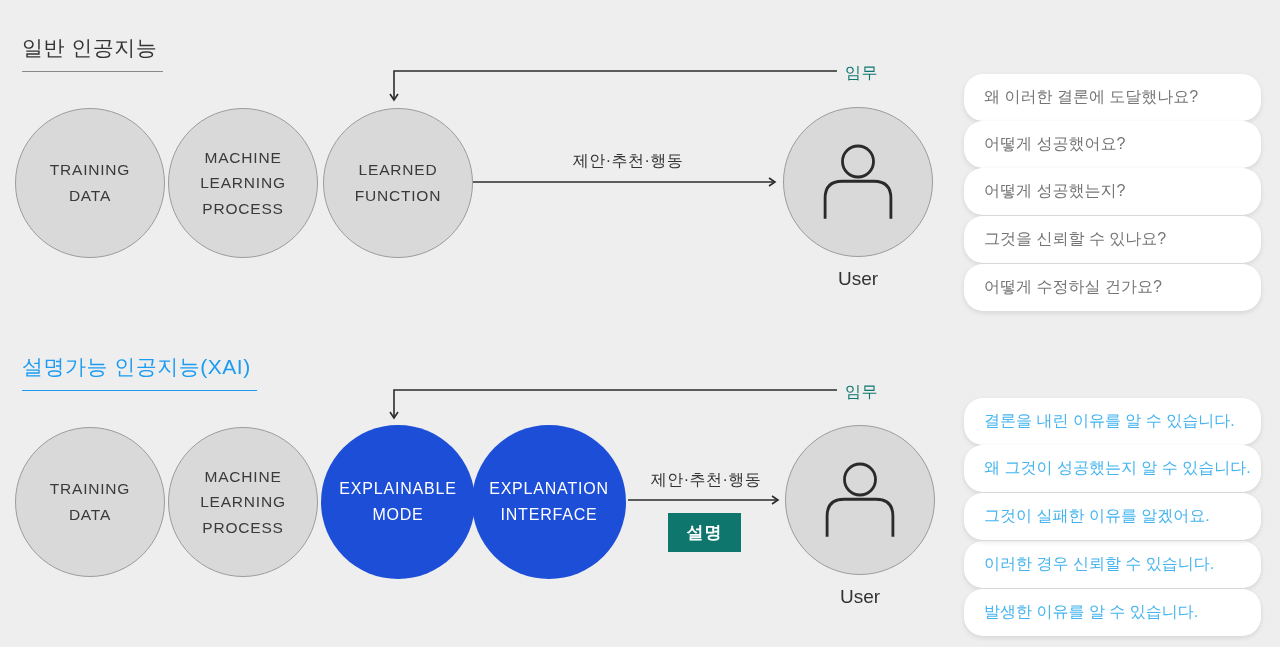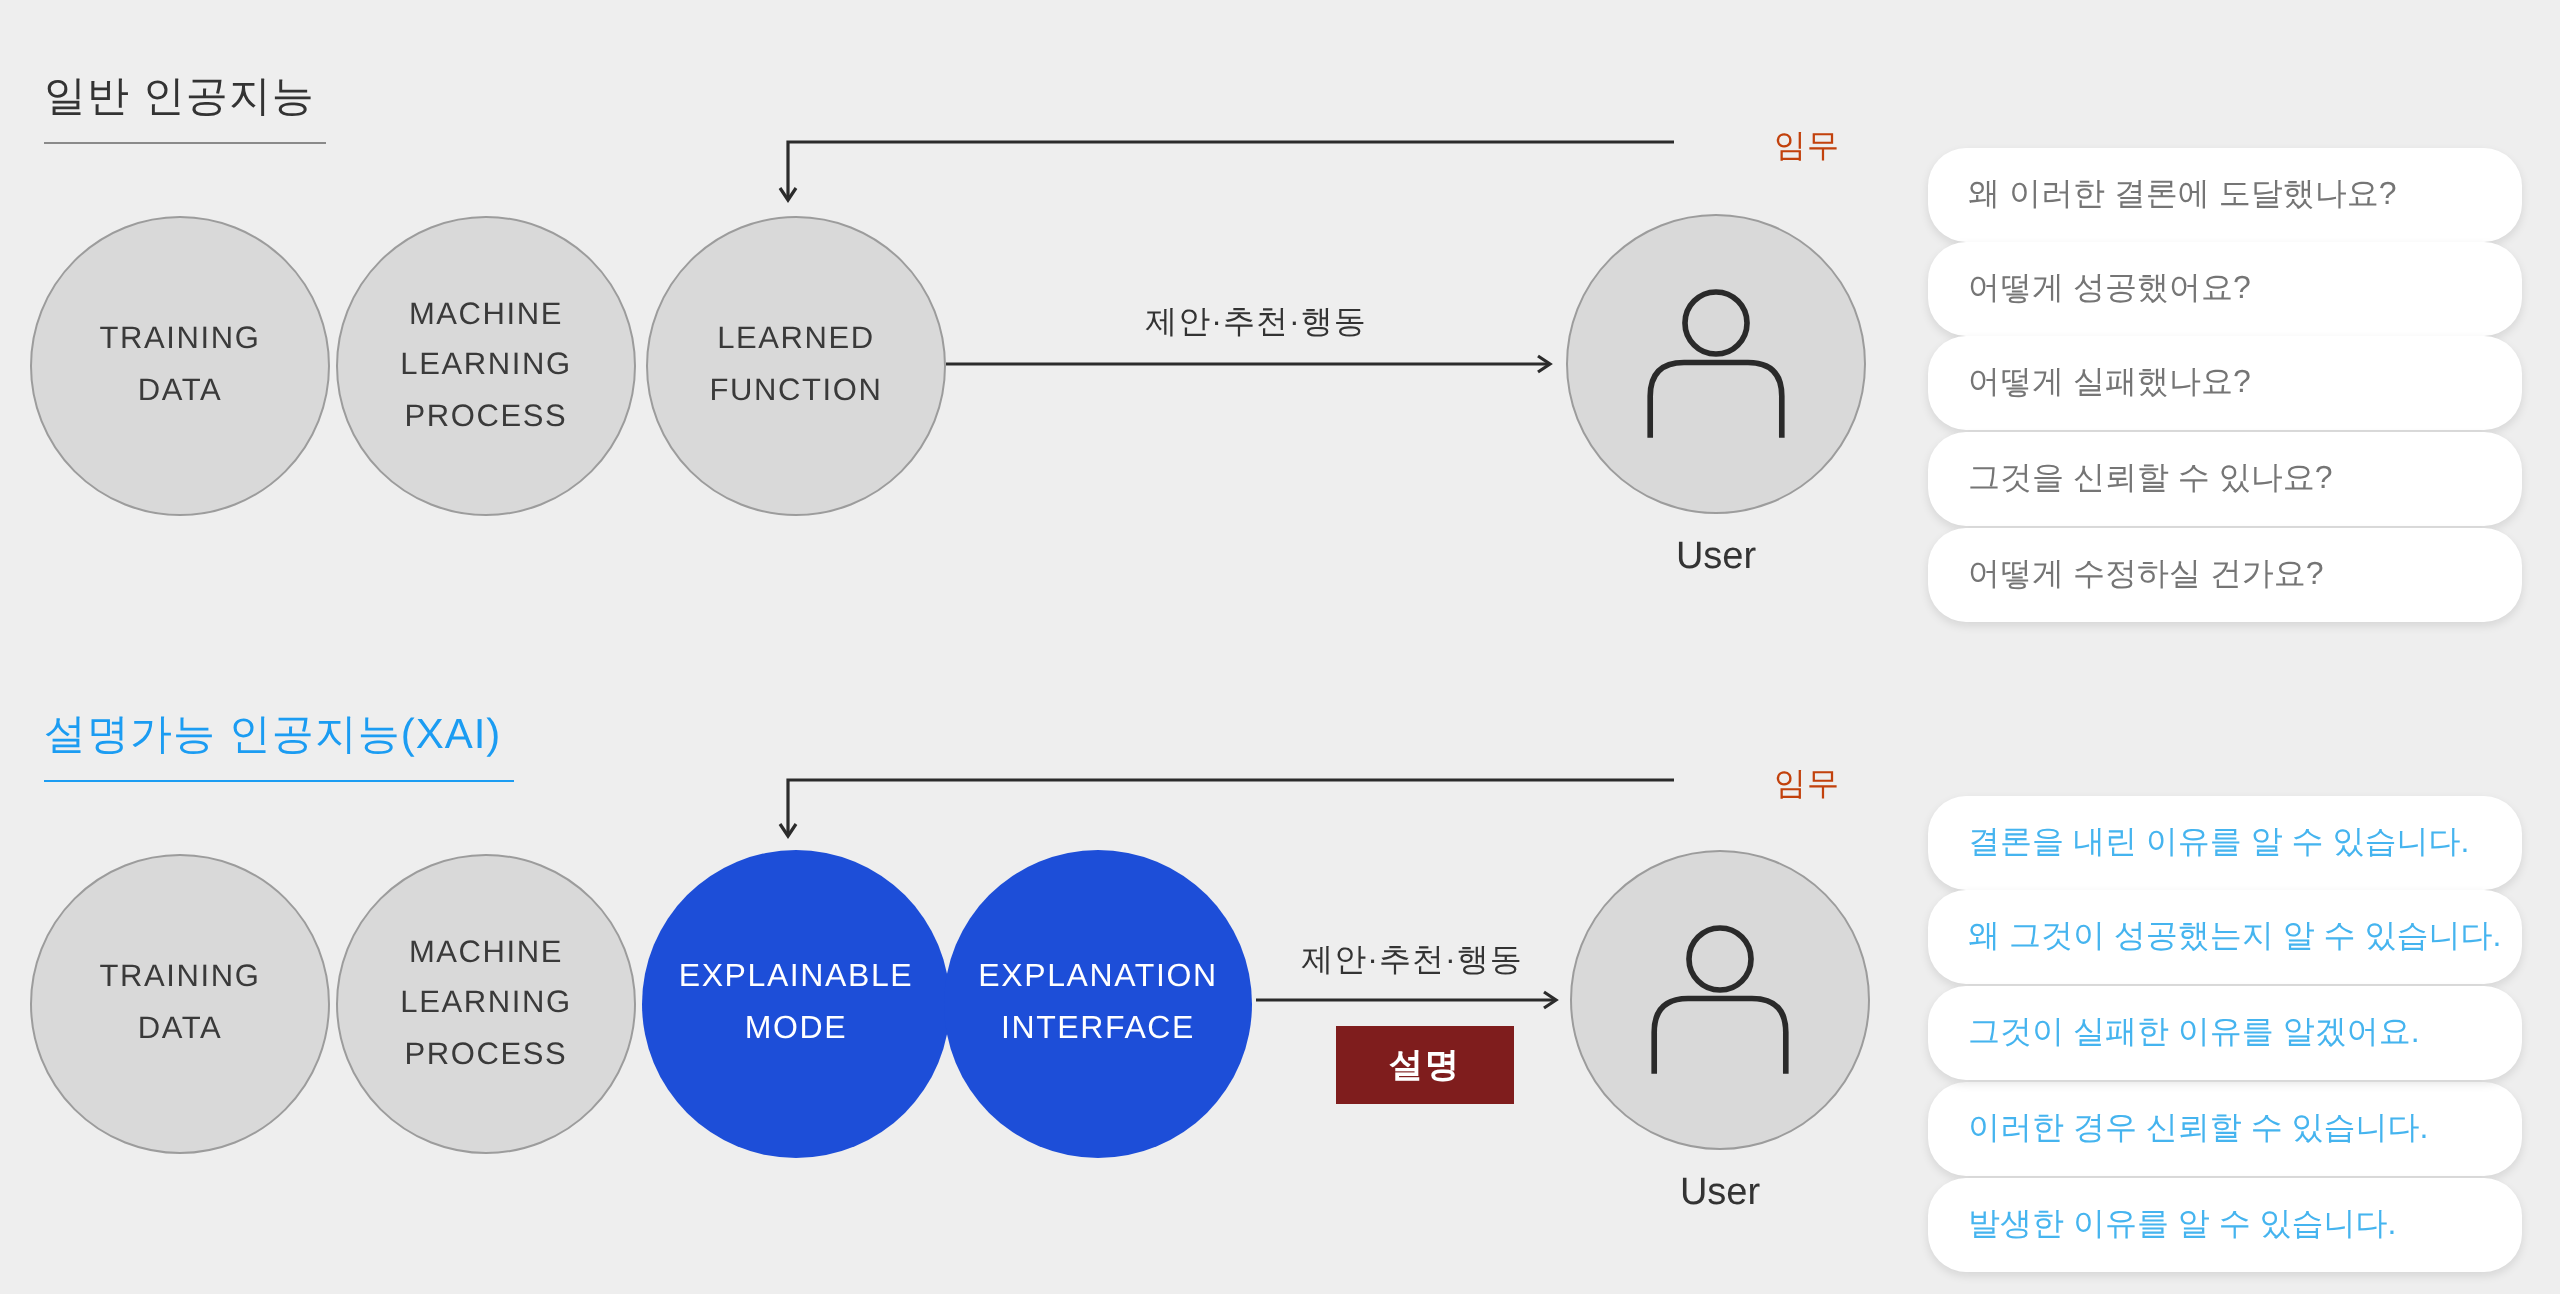--- a/index.html
+++ b/index.html
@@ -27,29 +27,29 @@
   }
   .circle.blue{
     width:154px;height:154px;background:#1d4ed8;border:none;
   }
   .circle.blue .clabel{color:#ffffff;font-size:16px;}
   .user-label{
     position:absolute;width:150px;text-align:center;
     font-size:19px;color:#333;
   }
   .small-label{
-    position:absolute;font-size:16px;color:#c2410c;letter-spacing:0.5px;margin-left:42px;
+    position:absolute;font-size:16px;color:#0f766e;letter-spacing:0.5px;
   }
   .flow-label{
     position:absolute;width:220px;text-align:center;
     font-size:16px;color:#333;letter-spacing:0.5px;
   }
   .badge{
-    position:absolute;left:668px;top:513px;width:89px;height:39px;
-    background:#7f1d1d;color:#fff;font-weight:bold;font-size:17px;
+    position:absolute;left:668px;top:513px;width:73px;height:39px;
+    background:#0f766e;color:#fff;font-weight:bold;font-size:17px;
     display:flex;align-items:center;justify-content:center;letter-spacing:1px;
   }
   .bubble{
     position:absolute;left:964px;width:297px;height:47px;
     background:#ffffff;border-radius:19px;
     box-shadow:0 2px 5px rgba(0,0,0,0.10);
     display:flex;align-items:center;box-sizing:border-box;
     padding-left:20px;font-size:16px;color:#757575;
   }
   .bubble.blue-text{color:#45b4ef;}
@@ -99,21 +99,21 @@
   </div>
   <div class="user-label" style="left:783px;top:268px;">User</div>
 
   <div class="bubble" style="top:74px;">
       <span>왜 이러한 결론에 도달했나요?</span>
     </div>
   <div class="bubble" style="top:121px;">
       <span>어떻게 성공했어요?</span>
     </div>
   <div class="bubble" style="top:168px;">
-      <span>어떻게 실패했나요?</span>
+      <span>어떻게 성공했는지?</span>
     </div>
   <div class="bubble" style="top:216px;">
       <span>그것을 신뢰할 수 있나요?</span>
     </div>
   <div class="bubble" style="top:264px;">
       <span>어떻게 수정하실 건가요?</span>
     </div>
 
   <div class="section-title blue" style="top:353px;">설명가능 인공지능(XAI)</div>
 

